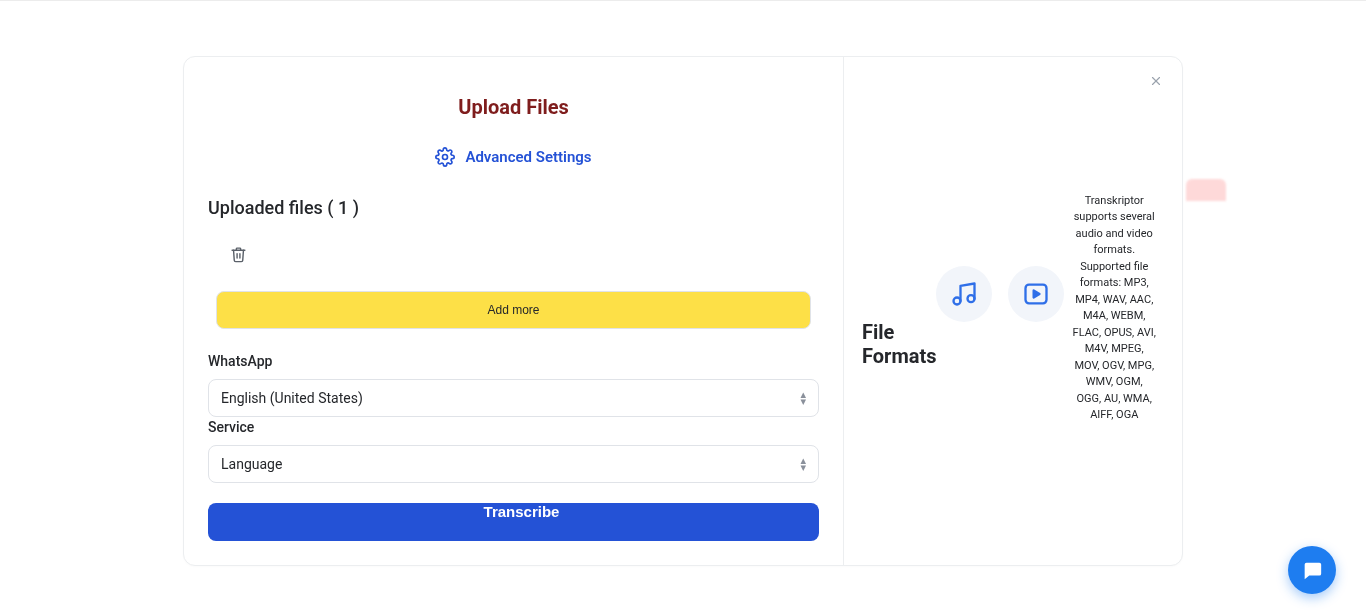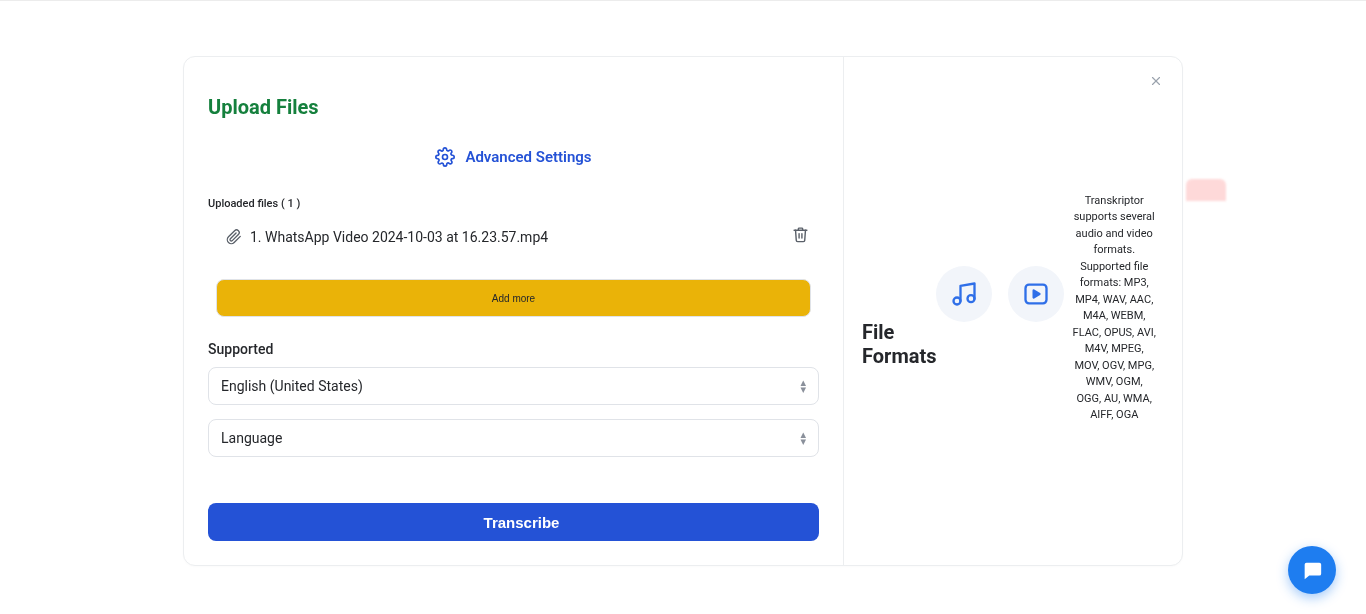--- a/index.html
+++ b/index.html
@@ -76,43 +76,43 @@
     width: 28px;
     height: 28px;
     display: flex;
     align-items: center;
     justify-content: center;
     cursor: pointer;
     color: #9aa2ad;
     border-radius: 4px;
   }
   .title {
-    text-align: left;
+    text-align: center;
     font-size: 20px;
     font-weight: 700;
-    color: #15803d;
+    color: #7f1d1d;
     margin-bottom: 28px;
   }
   .adv-settings {
     display: flex;
     align-items: center;
     justify-content: center;
     gap: 10px;
     color: #2452d6;
     font-weight: 600;
     font-size: 15px;
     cursor: pointer;
     margin-bottom: 30px;
   }
   .adv-settings svg { color: #2452d6; }
   .section-label {
-    font-size: 11px;
+    font-size: 18px;
     color: #25272b;
     font-weight: 500;
-    margin-bottom: 0;
+    margin-bottom: 12px;
   }
   .file-row {
     display: flex;
     align-items: center;
     justify-content: space-between;
     padding: 12px 6px 12px 18px;
     margin-bottom: 8px;
   }
   .file-left {
     display: flex;
@@ -122,27 +122,27 @@
     font-size: 14px;
   }
   .file-left svg { color: #5a6069; }
   .trash-btn {
     color: #5a6069;
     cursor: pointer;
     padding: 4px;
   }
   .add-more-btn {
     width: calc(100% - 16px);
-    margin: 8px 8px 24px 8px;
+    margin: 0 8px 24px 8px;
     height: 38px;
     border: 1px solid #e0e3e8;
     border-radius: 8px;
-    background: #eab308;
-    color: #25272b;
-    font-size: 10px;
+    background: #fde047;
+    color: #25272b;
+    font-size: 12px;
     cursor: pointer;
     display: flex;
     align-items: center;
     justify-content: center;
   }
   .field-label {
     font-size: 14px;
     color: #25272b;
     font-weight: 500;
     margin-bottom: 10px;
@@ -151,21 +151,21 @@
     position: relative;
     width: 100%;
     height: 38px;
     border: 1px solid #e0e3e8;
     border-radius: 8px;
     display: flex;
     align-items: center;
     padding: 0 12px;
     font-size: 14px;
     color: #25272b;
-    margin-bottom: 14px;
+    margin-bottom: 2px;
     cursor: pointer;
     background: #fff;
   }
   .select .chevrons {
     position: absolute;
     right: 12px;
     top: 50%;
     transform: translateY(-50%);
     color: #8a909b;
     font-size: 11px;
@@ -178,21 +178,20 @@
     width: 100%;
     height: 38px;
     border-radius: 8px;
     background: #2452d6;
     color: #ffffff;
     font-weight: 700;
     font-size: 15px;
     border: none;
     cursor: pointer;
     display: flex;
-    align-items: center;
     justify-content: center;
     margin-top: auto;
     padding-left: 16px;
   }
   .right-title {
     font-size: 20px;
     font-weight: 700;
     color: #25272b;
     margin-top: 100px;
     margin-bottom: 28px;
@@ -254,50 +253,45 @@
       <svg width="20" height="20" viewBox="0 0 24 24" fill="none" stroke="currentColor" stroke-width="2" stroke-linecap="round" stroke-linejoin="round">
           <circle cx="12" cy="12" r="3"></circle>
           <path d="M19.4 15a1.65 1.65 0 0 0 .33 1.82l.06.06a2 2 0 1 1-2.83 2.83l-.06-.06a1.65 1.65 0 0 0-1.82-.33 1.65 1.65 0 0 0-1 1.51V21a2 2 0 1 1-4 0v-.09a1.65 1.65 0 0 0-1-1.51 1.65 1.65 0 0 0-1.82.33l-.06.06a2 2 0 1 1-2.83-2.83l.06-.06a1.65 1.65 0 0 0 .33-1.82 1.65 1.65 0 0 0-1.51-1H3a2 2 0 1 1 0-4h.09a1.65 1.65 0 0 0 1.51-1 1.65 1.65 0 0 0-.33-1.82l-.06-.06a2 2 0 1 1 2.83-2.83l.06.06a1.65 1.65 0 0 0 1.82.33h0a1.65 1.65 0 0 0 1-1.51V3a2 2 0 1 1 4 0v.09a1.65 1.65 0 0 0 1 1.51h0a1.65 1.65 0 0 0 1.82-.33l.06-.06a2 2 0 1 1 2.83 2.83l-.06.06a1.65 1.65 0 0 0-.33 1.82v0a1.65 1.65 0 0 0 1.51 1H21a2 2 0 1 1 0 4h-.09a1.65 1.65 0 0 0-1.51 1z"></path>
         </svg>
       <span>Advanced Settings</span>
     </div>
 
     <div class="section-label">Uploaded files ( 1 )</div>
 
     <div class="file-row">
-      <div class="file-left">
-        <svg width="16" height="16" viewBox="0 0 24 24" fill="none" stroke="currentColor" stroke-width="2" stroke-linecap="round" stroke-linejoin="round">
-            <path d="M21.44 11.05l-9.19 9.19a6 6 0 0 1-8.49-8.49l9.19-9.19a4 4 0 0 1 5.66 5.66l-9.2 9.19a2 2 0 0 1-2.83-2.83l8.49-8.48"></path>
-          </svg>
-        <span>1. WhatsApp Video 2024-10-03 at 16.23.57.mp4</span>
-      </div>
       <div class="trash-btn">
         <svg width="17" height="17" viewBox="0 0 24 24" fill="none" stroke="currentColor" stroke-width="2" stroke-linecap="round" stroke-linejoin="round">
             <polyline points="3 6 5 6 21 6"></polyline>
             <path d="M19 6l-1 14a2 2 0 0 1-2 2H8a2 2 0 0 1-2-2L5 6"></path>
             <path d="M10 11v6"></path>
             <path d="M14 11v6"></path>
             <path d="M9 6V4a1 1 0 0 1 1-1h4a1 1 0 0 1 1 1v2"></path>
           </svg>
       </div>
     </div>
 
     <button class="add-more-btn">
       <span>Add more</span>
     </button>
 
-    <div class="field-label">Supported</div>
+    <div class="field-label">WhatsApp</div>
     <div class="select">
       <span>English (United States)</span>
       <span class="chevrons">
         <span>▴</span>
           <span>▾</span>
       </span>
     </div>
 
+    <div class="field-label">Service</div>
     <div class="select" style="margin-bottom:12px;">
       <span>Language</span>
       <span class="chevrons">
         <span>▴</span>
           <span>▾</span>
       </span>
     </div>
 
     <button class="primary-btn">
       <span>Transcribe</span>

